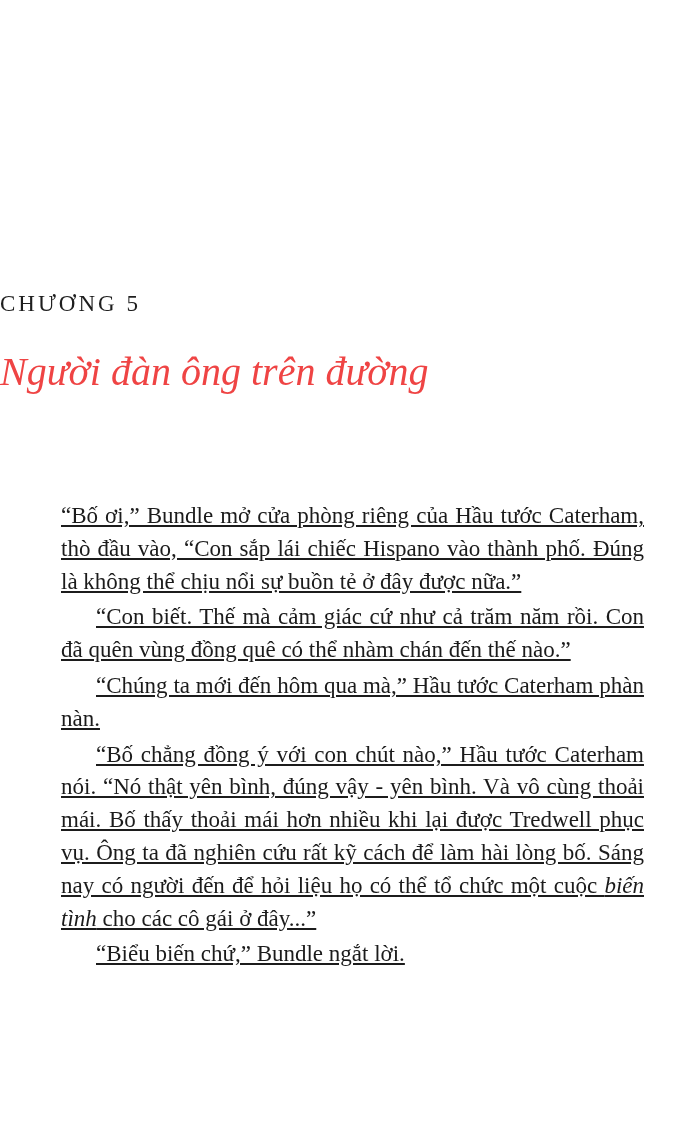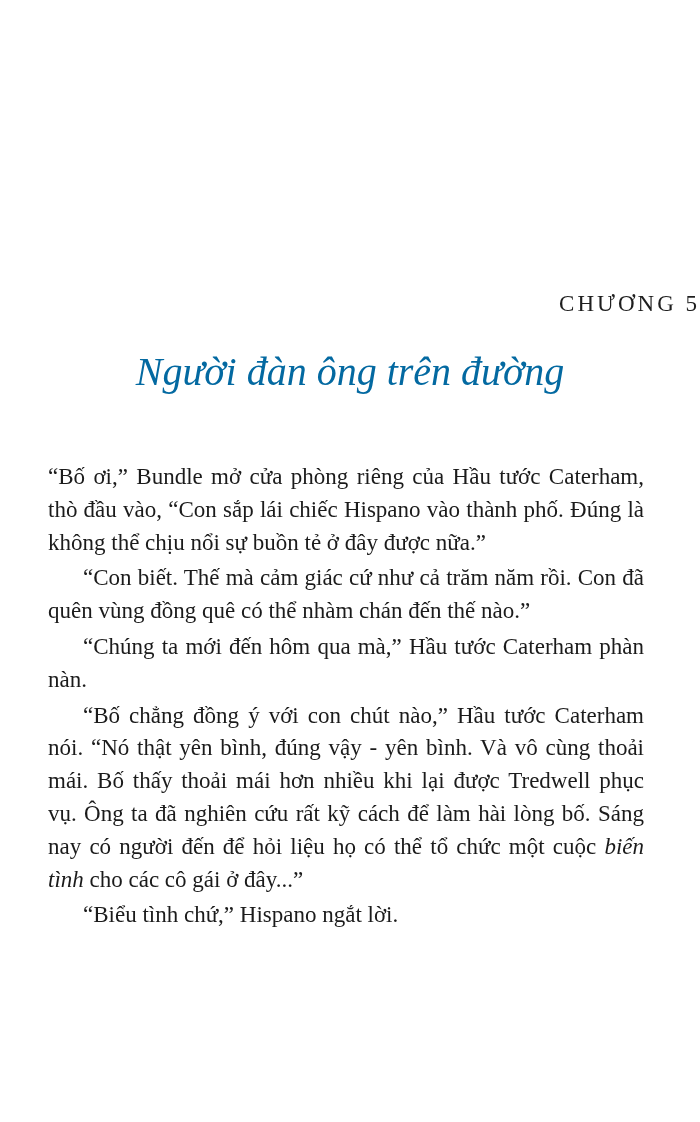--- a/index.html
+++ b/index.html
@@ -11,37 +11,37 @@
     position: relative;
     overflow: hidden;
   }
   .page {
     width: 700px;
     height: 1122px;
     position: relative;
   }
   .chapter-label {
     margin-top: 291px;
-    text-align: right;
+    text-align: left;
     font-size: 23px;
     letter-spacing: 3px;
     color: #1e1e1e;
     line-height: 26px;
   }
   .chapter-title {
     margin-top: 30px;
-    text-align: center;
     font-style: italic;
     font-size: 40px;
     line-height: 50px;
-    color: #0369a1;
+    color: #ef4444;
   }
   .body-text {
-    margin-top: 64px;
-    padding: 0 56px 0 48px;
+    margin-top: 103px;
+    padding: 0 56px 0 61px;
+    text-decoration: underline;
   }
   .para {
     font-size: 23px;
     line-height: 32.8px;
     text-align: justify;
     color: #1b1b1b;
     margin-bottom: 3px;
   }
   .para.indent { text-indent: 35px; }
   .para .italic { font-style: italic; }
@@ -53,16 +53,16 @@
 
   <div class="chapter-label">CHƯƠNG 5</div>
 
   <div class="chapter-title">Người đàn ông trên đường</div>
 
   <div class="body-text">
       <p class="para"><span>“Bố ơi,” Bundle mở cửa phòng riêng của Hầu tước Caterham, thò đầu vào, “Con sắp lái chiếc Hispano vào thành phố. Đúng là không thể chịu nổi sự buồn tẻ ở đây được nữa.”</span></p>
       <p class="para indent"><span>“Con biết. Thế mà cảm giác cứ như cả trăm năm rồi. Con đã quên vùng đồng quê có thể nhàm chán đến thế nào.”</span></p>
       <p class="para indent"><span>“Chúng ta mới đến hôm qua mà,” Hầu tước Caterham phàn nàn.</span></p>
       <p class="para indent"><span>“Bố chẳng đồng ý với con chút nào,” Hầu tước Caterham nói. “Nó thật yên bình, đúng vậy - yên bình. Và vô cùng thoải mái. Bố thấy thoải mái hơn nhiều khi lại được Tredwell phục vụ. Ông ta đã nghiên cứu rất kỹ cách để làm hài lòng bố. Sáng nay có người đến để hỏi liệu họ có thể tổ chức một cuộc </span><span class="italic">biến tình</span><span> cho các cô gái ở đây...”</span></p>
-      <p class="para indent"><span>“Biểu tình chứ,” Hispano ngắt lời.</span></p>
+      <p class="para indent"><span>“Biểu biến chứ,” Bundle ngắt lời.</span></p>
     </div>
 
 </div>
 
 </body></html>

